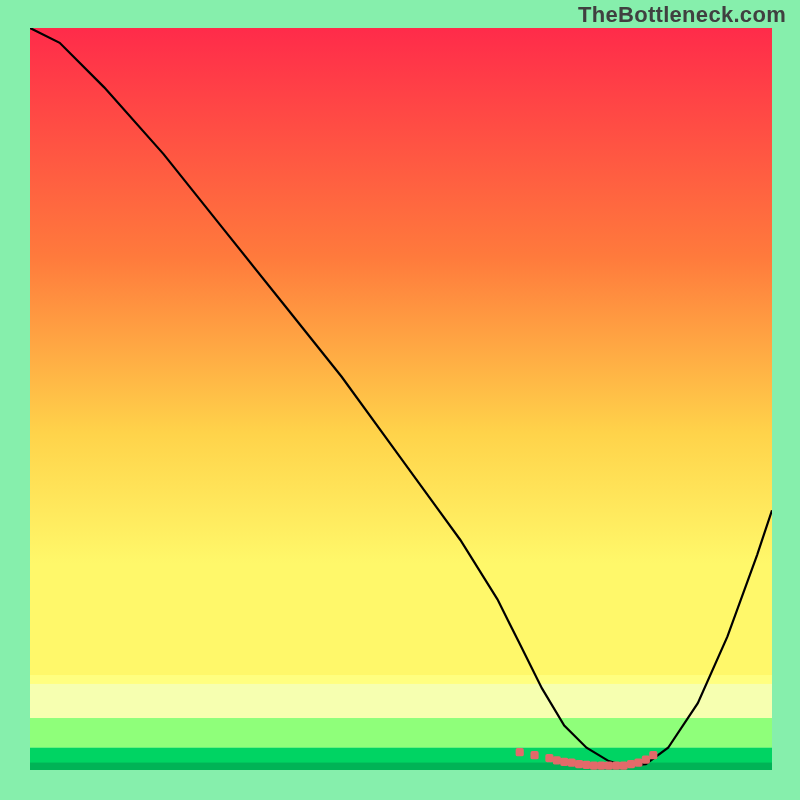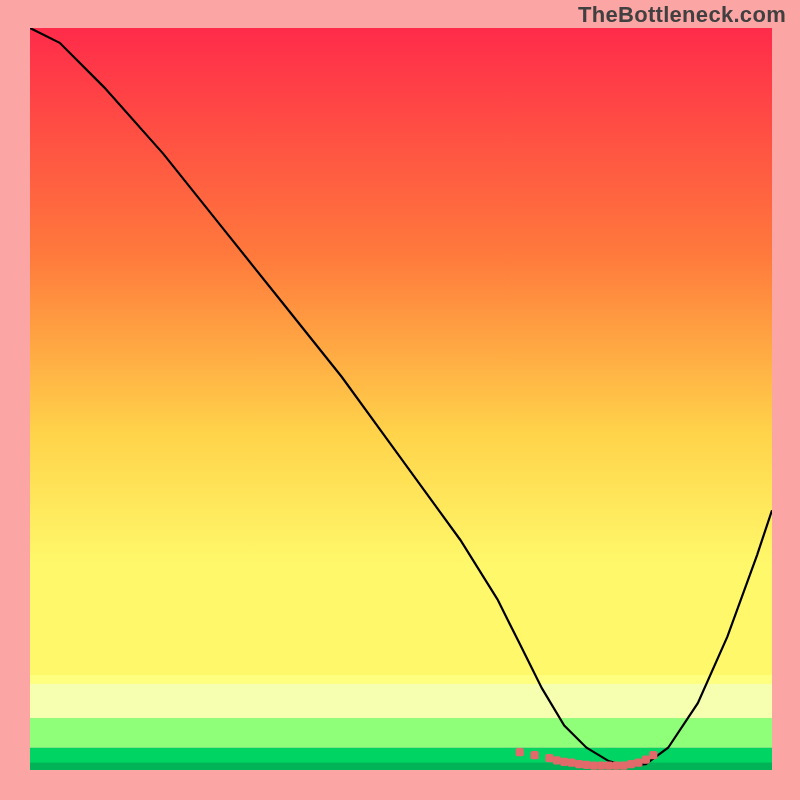--- a/index.html
+++ b/index.html
@@ -8,21 +8,21 @@
     width: 800px;
     height: 800px;
     background: #000;
     overflow: hidden;
     font-family: Arial, Helvetica, sans-serif;
   }
   .frame {
     position: relative;
     width: 800px;
     height: 800px;
-    background: #fca5a5;
+    background: #86efac;
   }
   .watermark {
     position: absolute;
     top: 2px;
     right: 14px;
     color: #404040;
     font-size: 22px;
     font-weight: bold;
     letter-spacing: 0.3px;
     z-index: 20;

